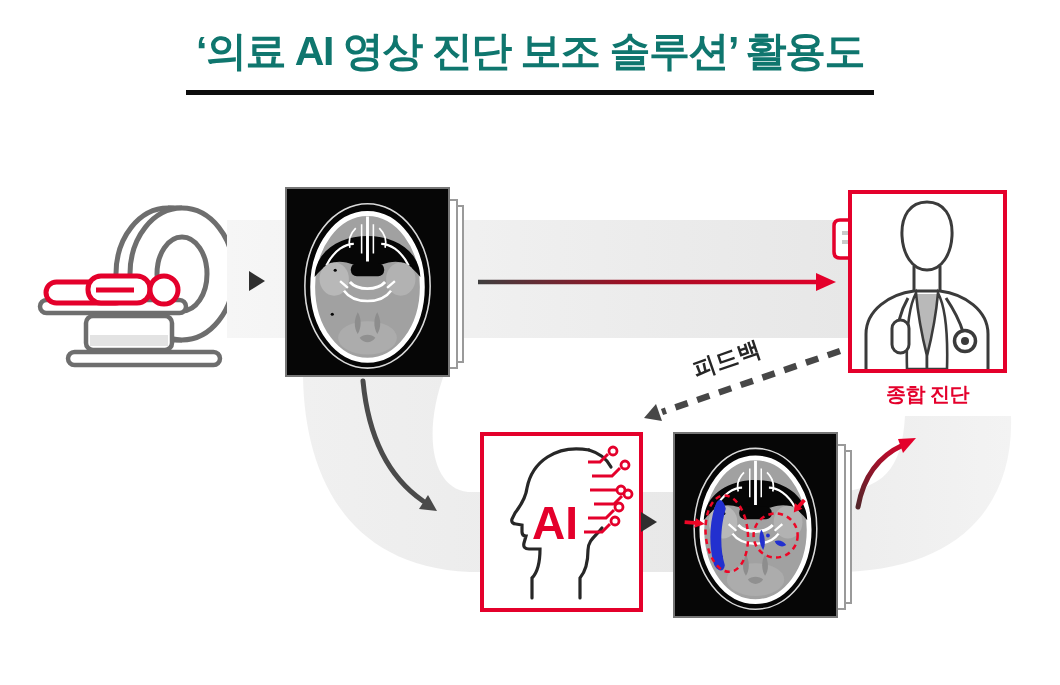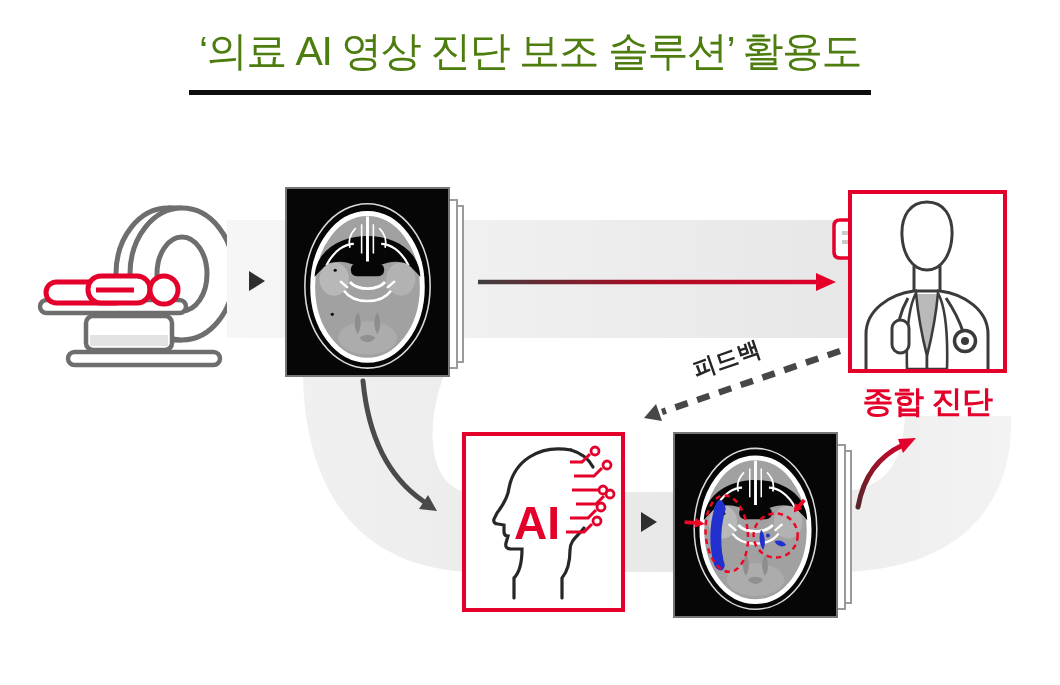--- a/index.html
+++ b/index.html
@@ -1,36 +1,36 @@
 <!DOCTYPE html>
 <html><head>
 <meta charset="utf-8">
 <style>
   html,body{margin:0;padding:0;background:#ffffff;}
   #canvas{position:relative;width:1060px;height:685px;background:#fff;overflow:hidden;
           font-family:"Liberation Sans","DejaVu Sans",sans-serif;}
   .abs{position:absolute;}
   
   #title-wrap{left:0;top:24px;width:1060px;text-align:center;z-index:6;}
-  #page-title{display:inline-block;margin:0;font-size:41px;font-weight:400;color:#4d7c0f;
+  #page-title{display:inline-block;margin:0;font-size:41px;font-weight:700;color:#0f766e;
               letter-spacing:-1.5px;padding:0 10px 11px 10px;border-bottom:5px solid #0d0d0d;}
   
   #band-layer{left:0;top:0;width:1060px;height:685px;z-index:1;pointer-events:none;}
   
   #arrow-layer{left:0;top:0;width:1060px;height:685px;z-index:2;pointer-events:none;}
   
   .tri{width:0;height:0;border-top:10px solid transparent;border-bottom:10px solid transparent;
        border-left:16px solid #2f2f2f;z-index:3;}
   
   .ct-stack{z-index:3;}
   .ct-page{position:absolute;background:#fff;border:2px solid #9a9a9a;}
   .ct-main{position:absolute;left:0;top:0;border:2px solid #767676;background:#060606;}
   
   .panel{background:#fff;border:4px solid #e4002b;z-index:3;}
-  .red-label{position:absolute;color:#e4002b;font-size:31px;font-weight:800;text-align:center;z-index:4;
+  .red-label{position:absolute;color:#e4002b;font-size:20px;font-weight:800;text-align:center;z-index:4;
              letter-spacing:-0.5px;}
   #feedback-label{color:#262626;font-size:23px;font-weight:800;transform:rotate(-19deg);
                   text-align:center;z-index:4;letter-spacing:0.5px;}
   svg{display:block;}
 </style>
 </head>
 <body>
 
 <div id="canvas">
 
@@ -170,21 +170,21 @@
     <svg style="position:absolute;left:-18px;top:26px" width="66" height="58" viewBox="0 0 66 58">
       <path d="M10,4 L56,4 Q62,4 62,10 L62,36 Q62,42 56,42 L46,42 L40,55 L36,42 L10,42 Q4,42 4,36 L4,10 Q4,4 10,4 Z" fill="#ffffff" stroke="#e4002b" stroke-width="3.5" stroke-linejoin="round"></path>
       <line x1="12" y1="17" x2="52" y2="17" stroke="#c9c9c9" stroke-width="4"></line>
       <line x1="12" y1="26" x2="38" y2="26" stroke="#c9c9c9" stroke-width="4"></line>
     </svg>
   </div>
   <div class="red-label" style="left:848px;top:381px;width:159px">종합 진단</div>
 
   <div class="abs" id="feedback-label" style="left:677px;top:344px;width:100px">피드백</div>
 
-  <div class="abs panel" style="left:462px;top:432px;width:155px;height:172px">
+  <div class="abs panel" style="left:480px;top:432px;width:155px;height:172px">
     <svg width="155" height="172" viewBox="0 0 155 172">
       <g fill="none" stroke="#272727" stroke-width="3.2" stroke-linecap="round">
         <path d="M105,14 C72,8 48,26 43,52 C42,60 38,68 31,77 L28,83 C27,86 29,88 32,88 L38,89 L38,96
                  C38,99 40,100 42,100 L40,107 C39,111 41,113 45,113 L56,113 C56,127 54,136 48,142 L48,162"></path>
         <path d="M118,92 C112,100 104,104 104,114 C104,127 101,136 96,142 L96,162"></path>
         <path d="M105,14 C115,17 123,23 127,31"></path>
       </g>
       <text x="48" y="103" font-size="46" font-weight="bold" fill="#e4002b" font-family="Liberation Sans, sans-serif">AI</text>
       <g fill="none" stroke="#e4002b" stroke-width="3">
         <path d="M104,26 L116,26 L124,18"></path>

